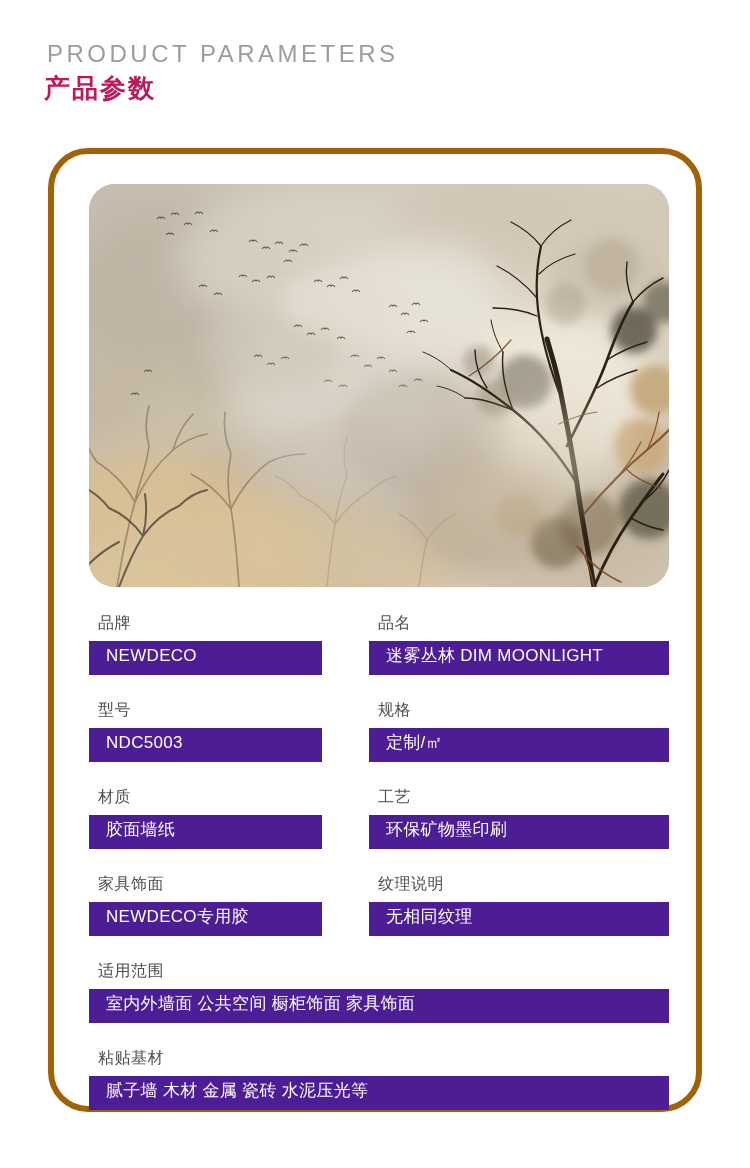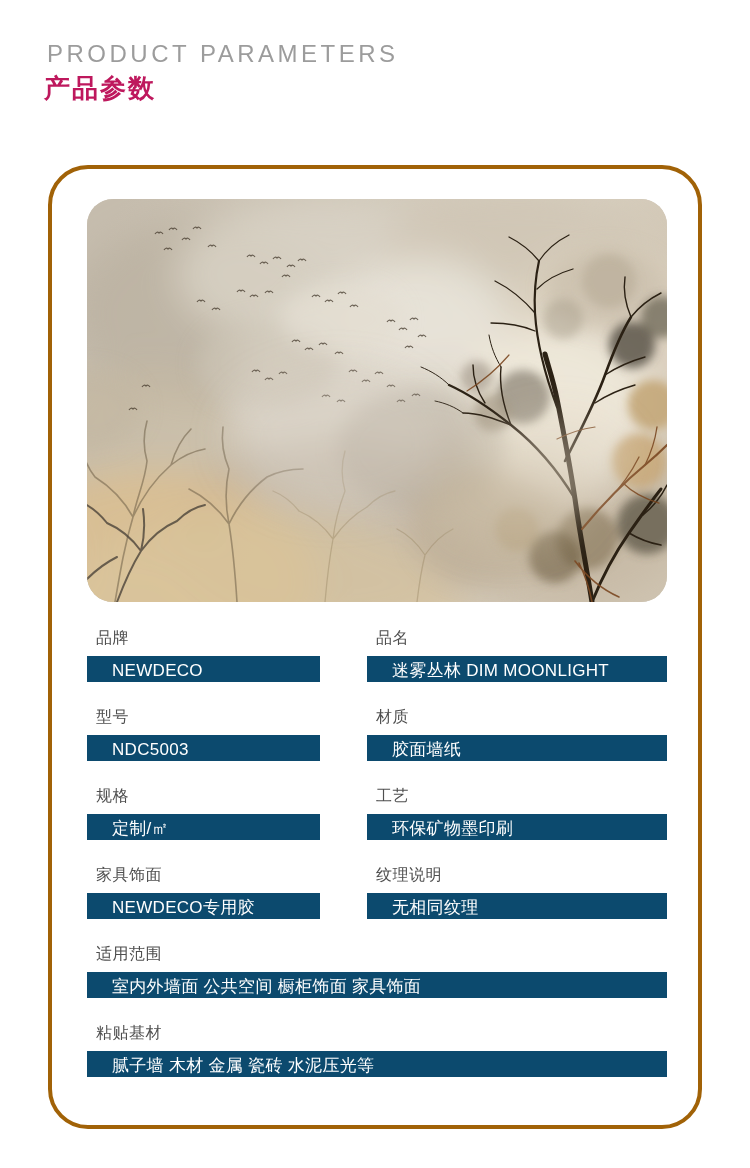--- a/index.html
+++ b/index.html
@@ -17,23 +17,23 @@
     font-size: 24px; font-weight: 400; color: #9c9c9c;
     letter-spacing: 3.5px; margin-left: 3px;
   }
   .title-zh {
     margin-top: 3px; font-size: 26px; font-weight: 700; color: #be185d;
     letter-spacing: 2px;
   }
 
   
   .card {
-    position: absolute; left: 48px; top: 165px;
+    position: absolute; left: 48px; top: 148px;
     width: 654px; height: 964px;
-    border: 4px solid #a16207; border-radius: 40px;
+    border: 6px solid #a16207; border-radius: 40px;
     background: #ffffff;
   }
   .artwork {
     position: absolute; left: 35px; top: 30px;
     width: 580px; height: 403px;
     border-radius: 26px; overflow: hidden; background: #cfc7b9;
   }
   .artwork svg { display: block; width: 580px; height: 403px; }
 
   
@@ -42,22 +42,22 @@
     display: grid; grid-template-columns: 233px 300px;
     column-gap: 47px; row-gap: 25px;
   }
   .cell { width: 100%; }
   .cell.full { grid-column: 1 / -1; }
   .param-label {
     font-size: 16px; line-height: 19px; color: #4f4f4f;
     margin: 0 0 9px 9px; letter-spacing: 0.5px;
   }
   .param-value-bar {
-    height: 26px; line-height: 30px; background: #0c4a6e;
-    color: #ffffff; font-size: 17px; padding-left: 25px;
+    height: 34px; line-height: 30px; background: #4c1d95;
+    color: #ffffff; font-size: 17px; padding-left: 17px;
     letter-spacing: 0.3px; white-space: nowrap; overflow: hidden;
   }
 </style>
 </head>
 <body>
 
 <div class="page">
 
   <div class="header">
     <div class="title-en">PRODUCT PARAMETERS</div>
@@ -226,27 +226,27 @@
       <div class="cell half">
         <div class="param-label">品名</div>
         <div class="param-value-bar">迷雾丛林 DIM MOONLIGHT</div>
       </div>
 
       <div class="cell half">
         <div class="param-label">型号</div>
         <div class="param-value-bar">NDC5003</div>
       </div>
       <div class="cell half">
+        <div class="param-label">规格</div>
+        <div class="param-value-bar">定制/㎡</div>
+      </div>
+
+      <div class="cell half">
         <div class="param-label">材质</div>
         <div class="param-value-bar">胶面墙纸</div>
-      </div>
-
-      <div class="cell half">
-        <div class="param-label">规格</div>
-        <div class="param-value-bar">定制/㎡</div>
       </div>
       <div class="cell half">
         <div class="param-label">工艺</div>
         <div class="param-value-bar">环保矿物墨印刷</div>
       </div>
 
       <div class="cell half">
         <div class="param-label">家具饰面</div>
         <div class="param-value-bar">NEWDECO专用胶</div>
       </div>

